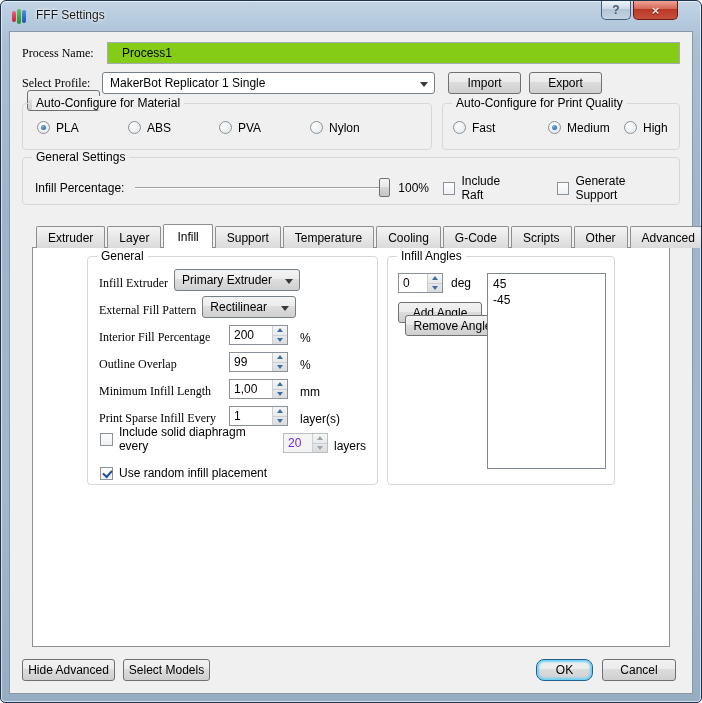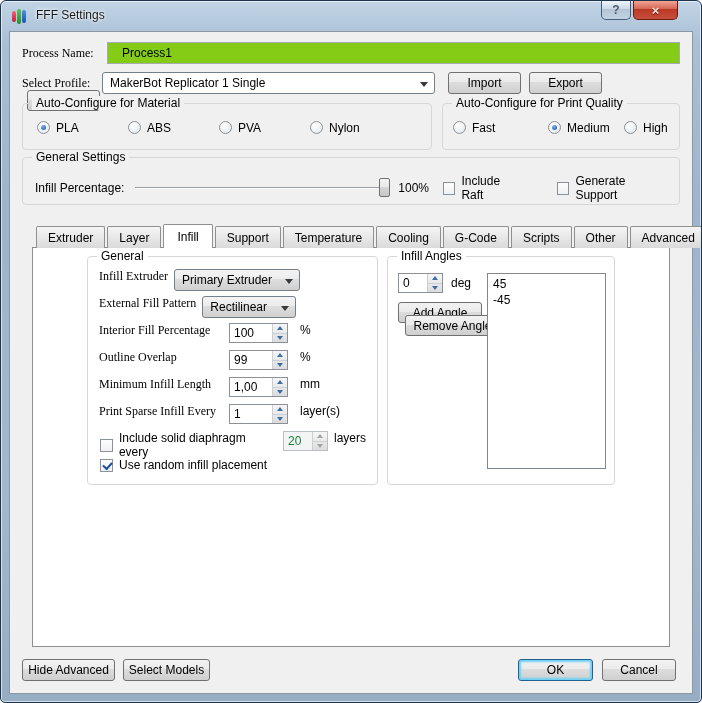--- a/index.html
+++ b/index.html
@@ -82,21 +82,21 @@
   
   .spin { display:inline-flex; height:20px; border:1px solid #8a9199; background:#fff; }
   .spin .val { padding:2px 4px 0; width:42px; }
   .spin.narrow .val { width:28px; }
   .spin .btns { width:15px; border-left:1px solid #c8cfd6; display:flex; flex-direction:column; background:linear-gradient(#f6f6f6,#dcdcdc); }
   .spin .sbtn { flex:1; display:flex; align-items:center; justify-content:center; }
   .spin .sbtn + .sbtn { border-top:1px solid #c8cfd6; }
   .tri-up { width:0; height:0; border-left:3px solid transparent; border-right:3px solid transparent; border-bottom:4px solid #3b6ea5; }
   .tri-dn { width:0; height:0; border-left:3px solid transparent; border-right:3px solid transparent; border-top:4px solid #3b6ea5; }
   .spin.disabled { background:#f4f4f4; border-color:#b8bec4; }
-  .spin.disabled .val { color:#15803d; }
+  .spin.disabled .val { color:#6d28d9; }
   .spin.disabled .tri-up { border-bottom-color:#9aa4ad; }
   .spin.disabled .tri-dn { border-top-color:#9aa4ad; }
 
   
   .row-process { margin-top:2px; gap:5px; }
   .row-process .lbl { width:80px; }
   .row-process .textbox { flex:1; }
   .row-profile { margin-top:8px; }
   .row-profile .lbl { width:80px; }
   .row-profile .combo { width:333px; }
@@ -125,37 +125,37 @@
     border:1px solid #8e8f8f; border-bottom:none; border-radius:2px 2px 0 0;
     background:linear-gradient(#f4f4f4,#e9e9e9 45%,#dadada);
     white-space:nowrap;
   }
   .tab.active { background:#fff; height:24px; margin-top:-2px; margin-bottom:-1px; padding:5px 13px 0; position:relative; z-index:3; }
   .panel { position:relative; border:1px solid #8e8f8f; background:#fff; height:400px; margin-top:-1px; }
 
   
   .g-general { position:absolute; left:54px; top:8px; width:291px; height:229px; }
   .g-general .body { padding:12px 11px 0; }
-  .grow { display:flex; align-items:flex-start; gap:6px; margin-bottom:5px; height:22px; }
+  .grow { display:flex; align-items:flex-end; gap:6px; margin-bottom:5px; height:22px; }
   .grow .fixlbl { width:124px; }
   .unit { margin-left:6px; }
 
   
   .g-angles { position:absolute; left:354px; top:8px; width:228px; height:229px; }
   .ang-row { position:absolute; left:10px; top:16px; display:flex; align-items:center; gap:8px; }
   .b-add { position:absolute; left:10px; top:45px; width:84px; height:21px; }
   .b-remove { position:absolute; left:10px; top:58px; width:95px; height:21px; }
   .listbox { position:absolute; left:99px; top:16px; width:119px; height:196px; background:#fff; border:1px solid #7f8790; padding:2px 5px; }
   .listbox div { line-height:16px; }
 
   
   .footer { position:absolute; left:12px; right:16px; bottom:12px; display:flex; align-items:center; }
   .b-hide { width:93px; } .b-models { width:87px; margin-left:8px; }
   .spacer { flex:1; }
-  .b-ok { width:75px; } .b-cancel { width:74px; margin-left:9px; }
+  .b-ok { width:57px;border-radius:8px; } .b-cancel { width:74px; margin-left:9px; }
 </style>
 </head>
 <body>
 
 <div class="window">
   <div class="titlebar">
     <div class="app-icon">
       <i class="bar-red"></i>
         <i class="bar-green"></i>
         <i class="bar-blue"></i>
@@ -279,21 +279,21 @@
             <div class="grow">
               <span class="lbl">External Fill Pattern</span>
               <div class="combo combo-gray" style="width:94px;">
                 <span>Rectilinear</span>
                 <span class="arrow"></span>
               </div>
             </div>
             <div class="grow">
               <span class="lbl fixlbl">Interior Fill Percentage</span>
               <div class="spin">
-                <span class="val">100</span>
+                <span class="val">200</span>
                 <span class="btns">
                     <span class="sbtn">
                       <i class="tri-up"></i>
                     </span>
                     <span class="sbtn">
                       <i class="tri-dn"></i>
                     </span>
                   </span>
               </div>
               <span class="unit">%</span>

